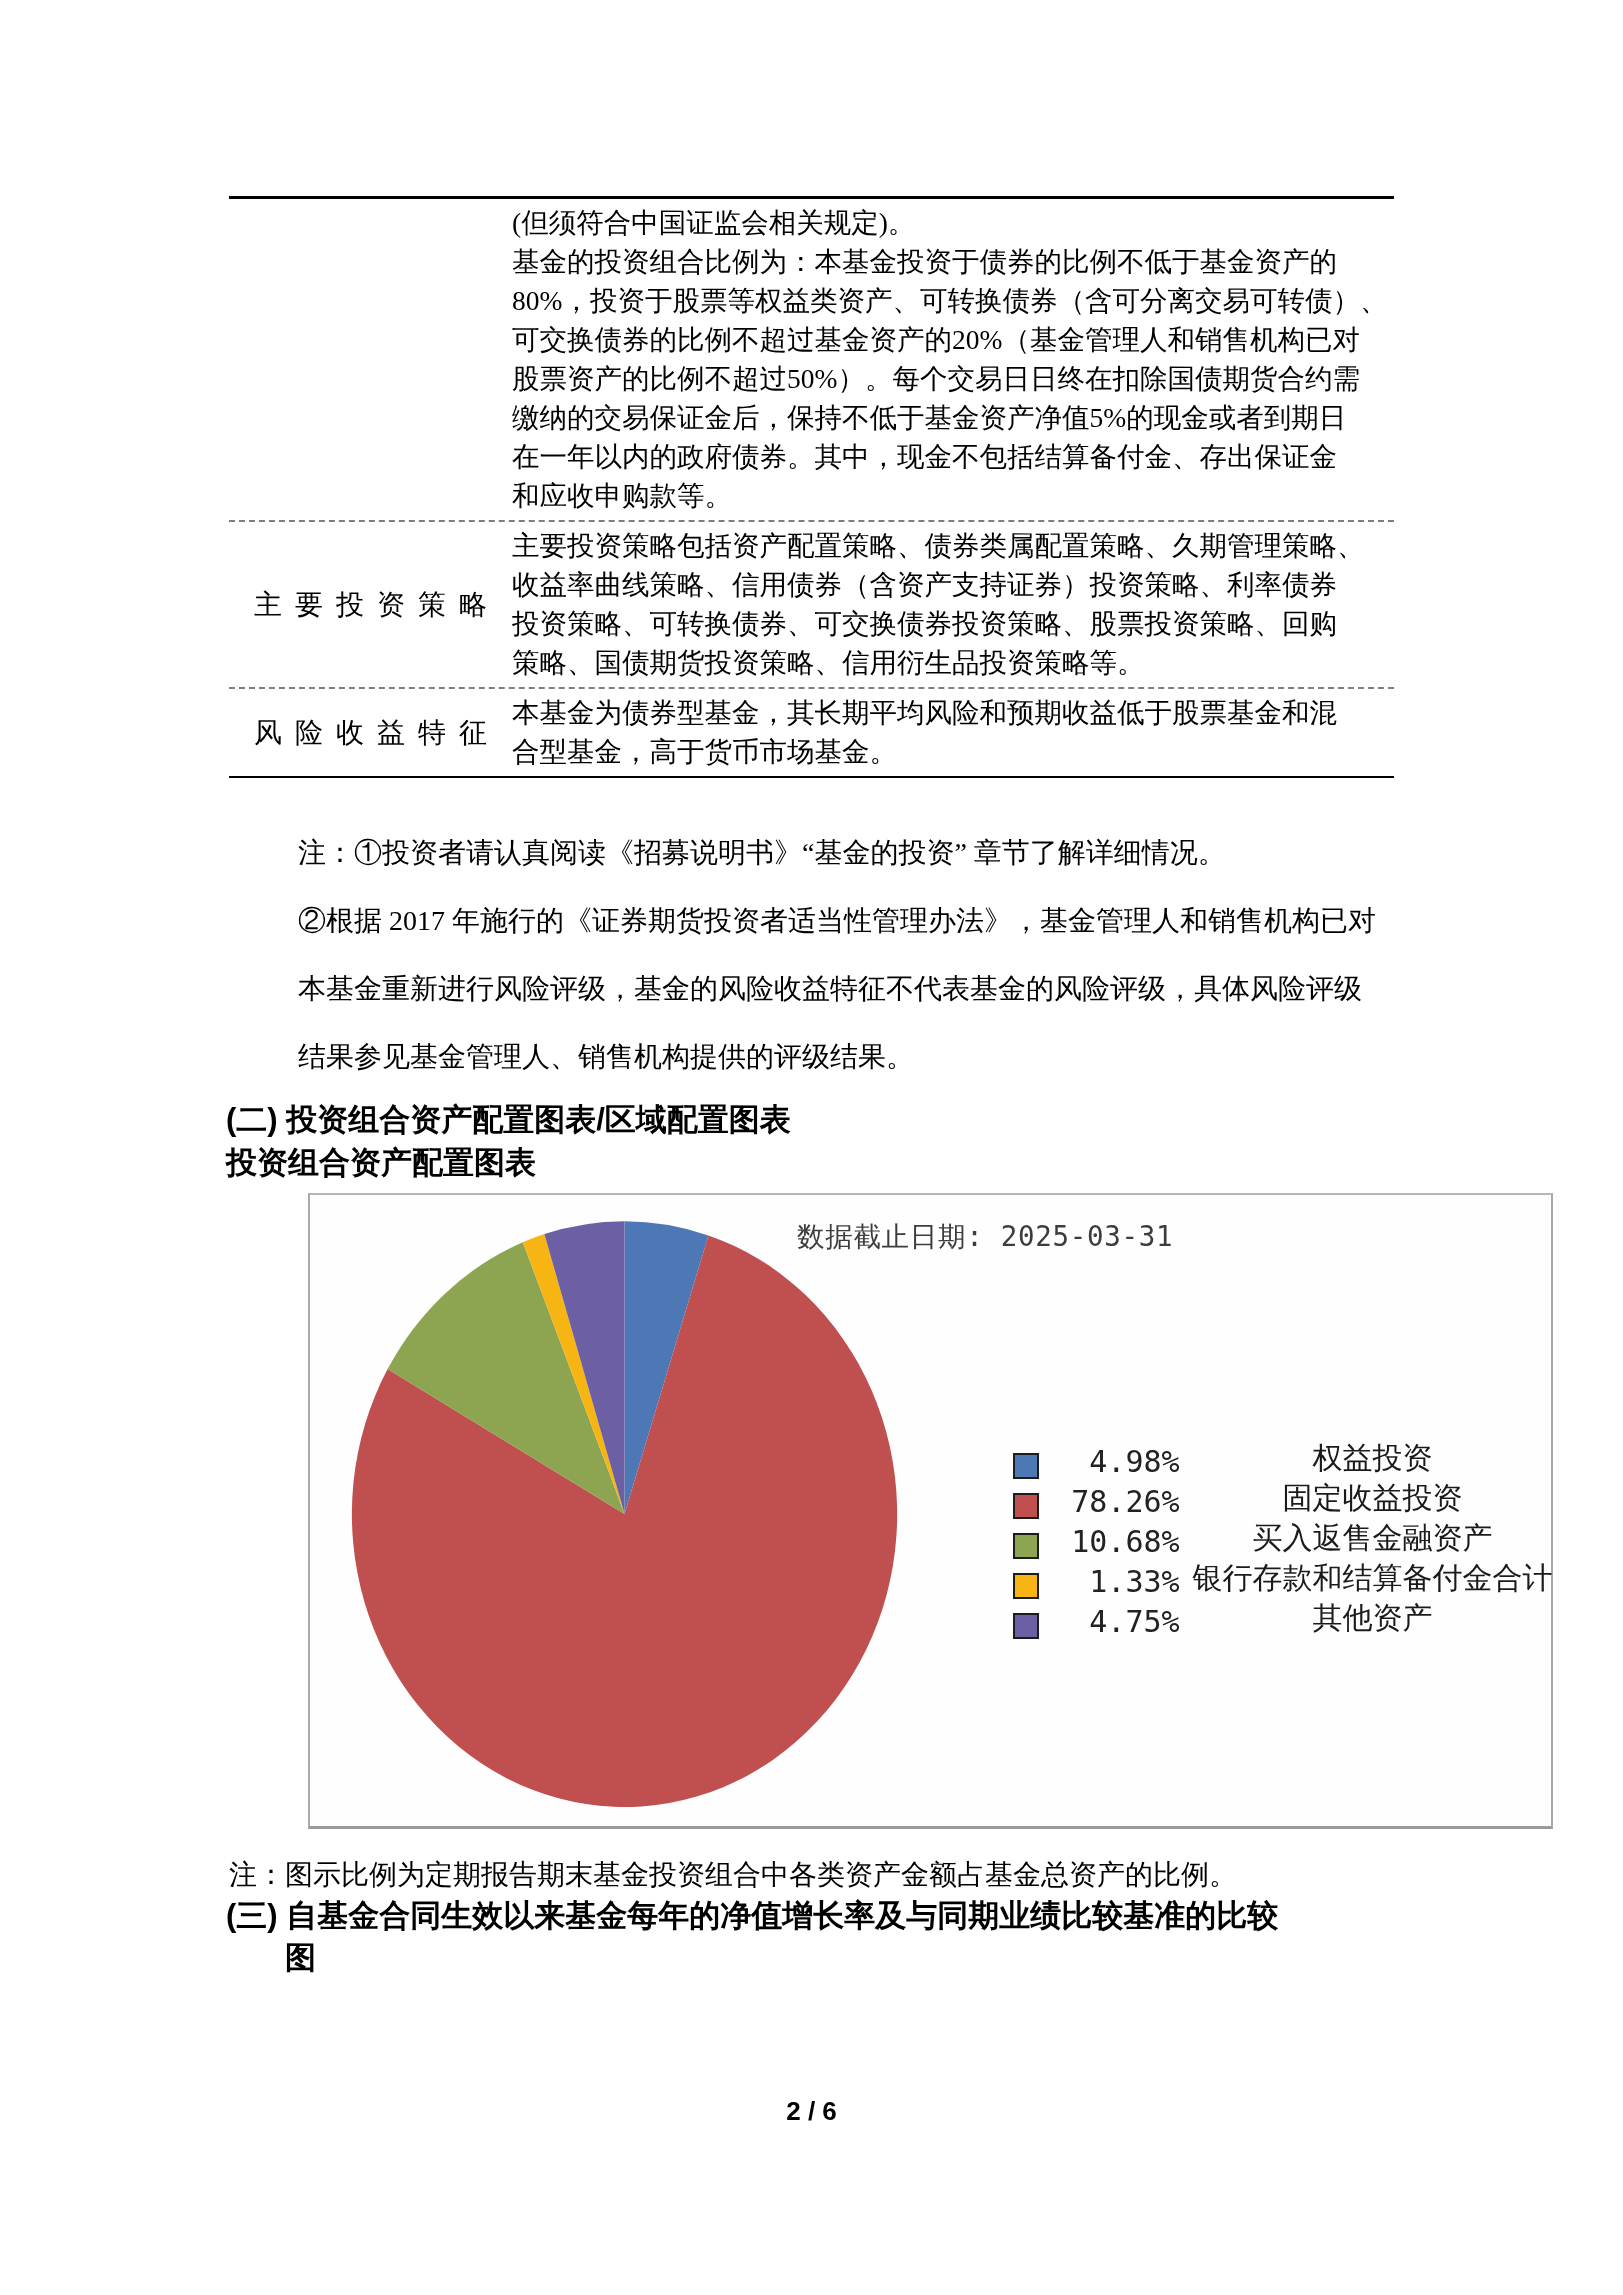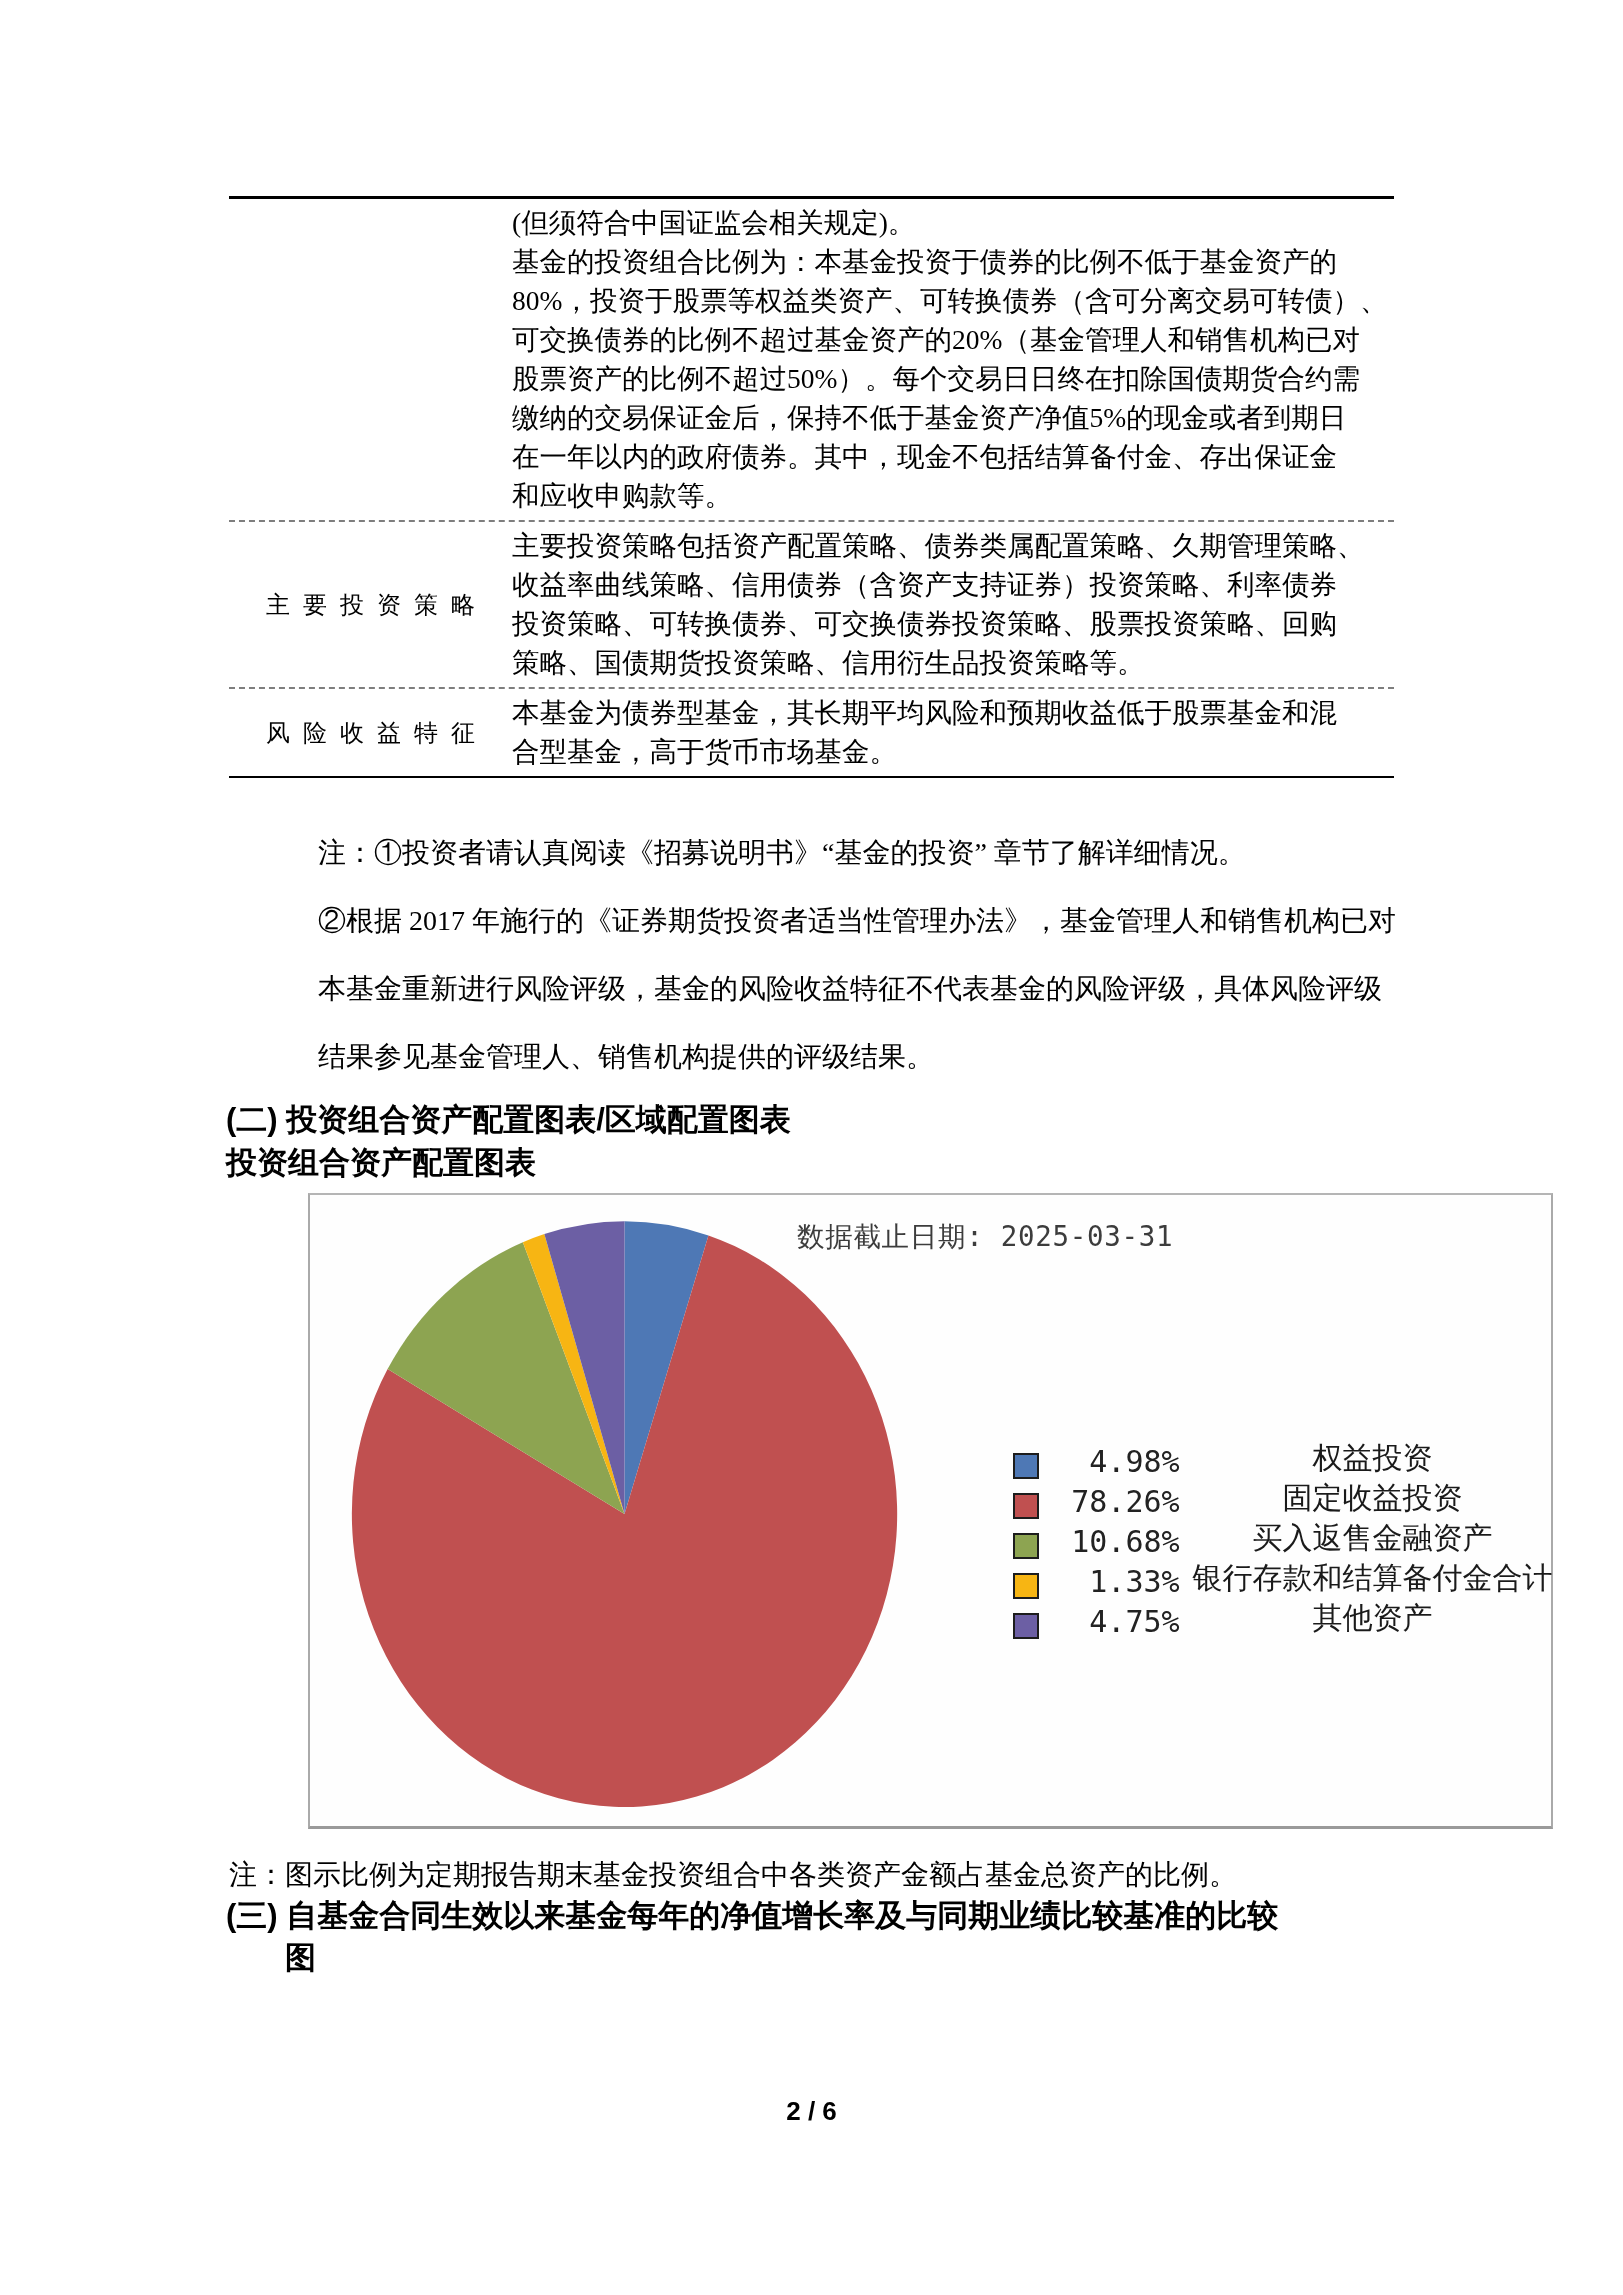--- a/index.html
+++ b/index.html
@@ -15,28 +15,28 @@
   .fund-table{
     position:absolute;left:229px;top:196px;width:1165px;
     border-top:3.3px solid #000;
     border-bottom:2.6px solid #000;
   }
   .trow{display:flex;align-items:stretch;}
   .trow.sep{border-bottom:2px dashed #7e7e7e;}
   .tlabel{
     width:283px;flex:0 0 283px;
     display:flex;align-items:center;justify-content:center;
-    font-size:24px;letter-spacing:13px;padding-left:13px;
+    font-size:28px;letter-spacing:13px;padding-left:13px;
     box-sizing:border-box;
     text-align:right;
   }
   .tcontent{flex:1;padding:3.9px 0 5.2px 0;}
   .tline{font-size:27.5px;line-height:39px;white-space:nowrap;}
   
-  .notes{position:absolute;left:298px;top:819px;margin-left:20px;}
+  .notes{position:absolute;left:298px;top:819px;}
   .note-line{font-size:28px;line-height:68px;white-space:nowrap;}
   
   .h2-block{position:absolute;left:226px;top:1098px;
     font-family:"Liberation Sans","DejaVu Sans",sans-serif;font-weight:bold;}
   .h2-line{font-size:31px;line-height:43px;white-space:nowrap;}
   
   .chart-box{
     position:absolute;left:308px;top:1193px;width:1245px;height:636px;
     background:#fefefe;
     border:2px solid #aaaaaa;

